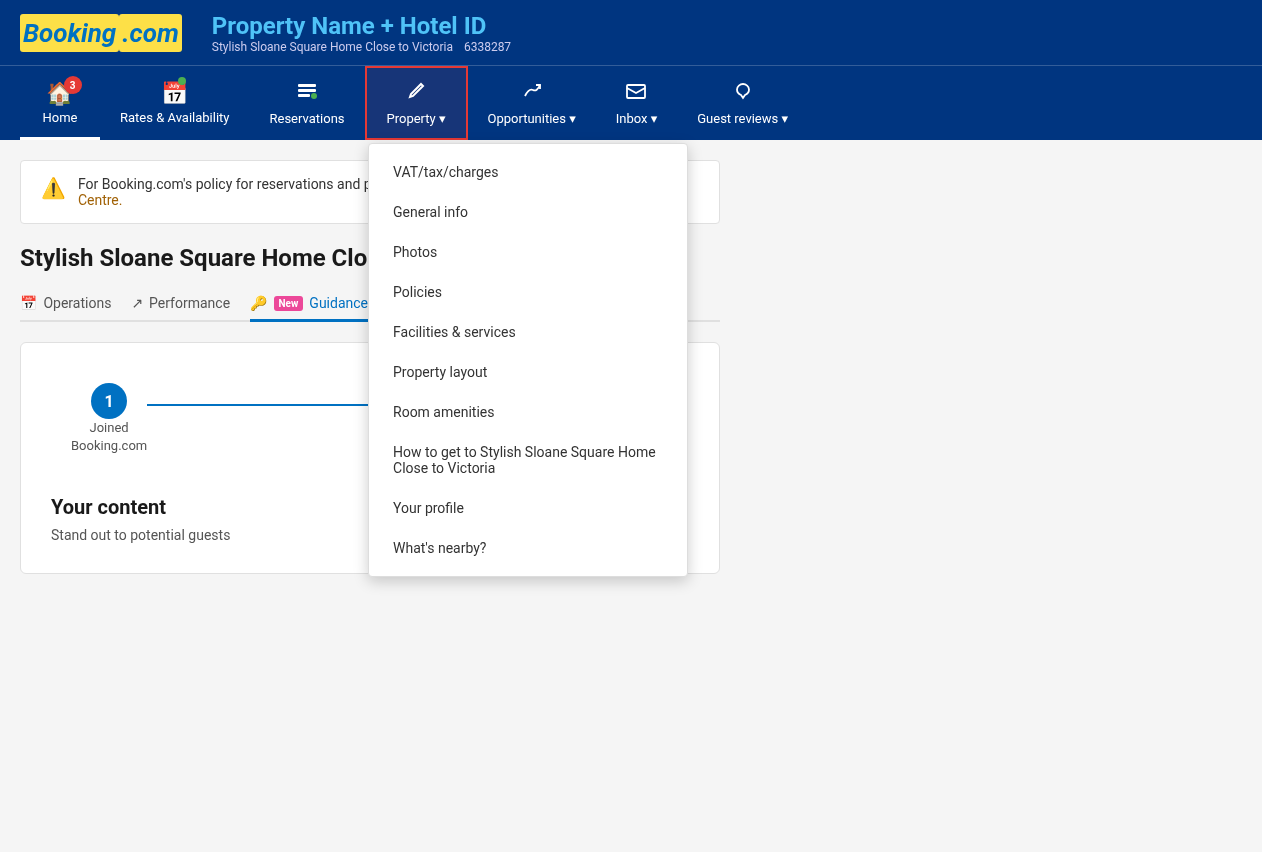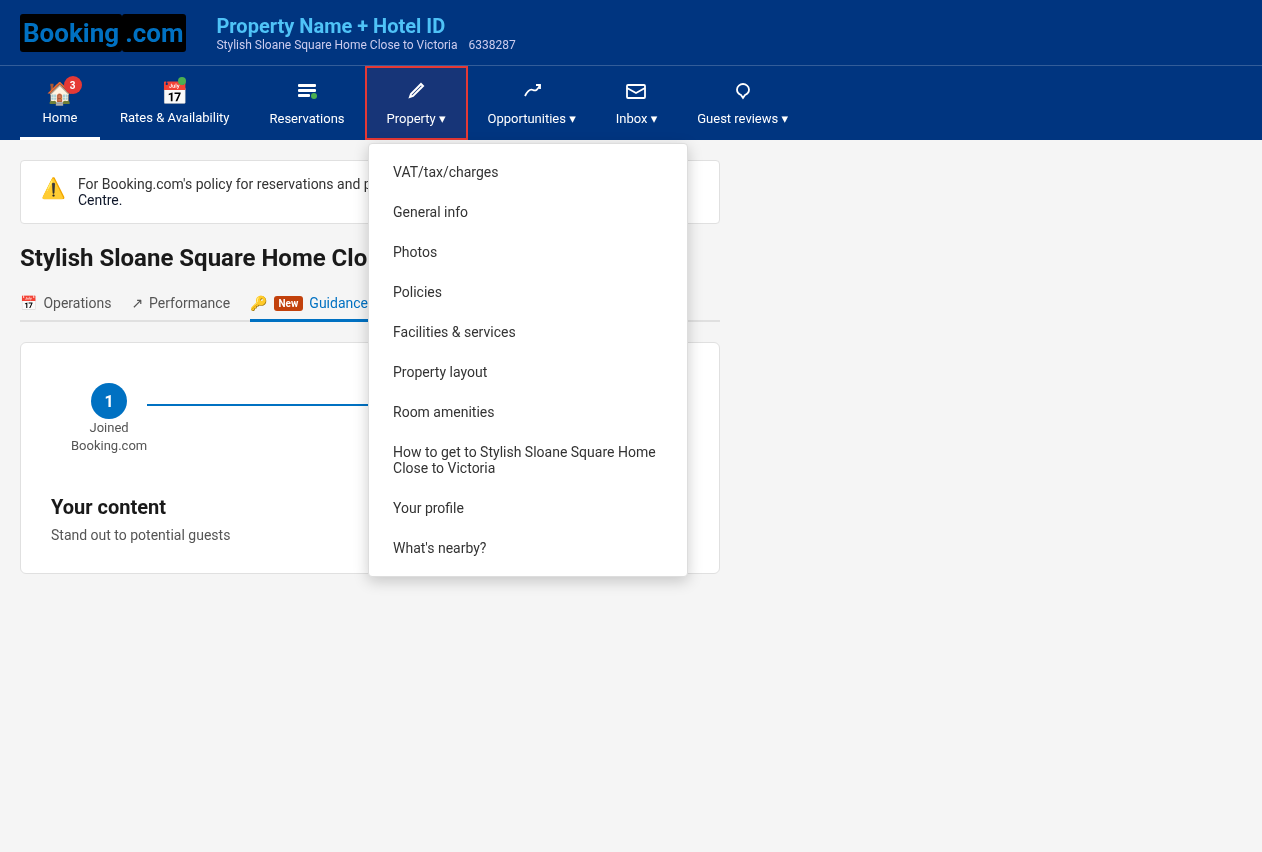--- a/index.html
+++ b/index.html
@@ -17,33 +17,34 @@
       display: flex;
       flex-direction: column;
     }
     .logo-text {
       font-size: 26px;
       font-weight: bold;
       color: white;
     }
     .logo-text span {
       color: #0071c2;
-      background: #000000;
+      background: #fde047;
       border-radius: 3px;
       padding: 4px 3px;
+      font-style: italic;
     }
     .logo-dot {
       color: #0071c2;
     }
     .property-name-header {
       margin-left: 30px;
       color: white;
     }
     .property-name-header .big {
-      font-size: 20px;
+      font-size: 24px;
       font-weight: bold;
       color: #4fc3f7;
     }
     .property-name-header .small {
       font-size: 12px;
       color: #cce;
     }
 
     
     .nav-bar {
@@ -143,21 +144,21 @@
       font-size: 14px;
       color: #333;
       max-width: 700px;
     }
     .alert-icon {
       color: #e53935;
       font-size: 20px;
       margin-right: 12px;
       flex-shrink: 0;
     }
-    .alert-link { color: #0f172a; text-decoration: none; }
+    .alert-link { color: #a16207; text-decoration: none; }
 
     
     .page-title {
       font-size: 24px;
       font-weight: bold;
       color: #1a1a1a;
       margin-bottom: 15px;
       max-width: 700px;
     }
 
@@ -177,21 +178,21 @@
       gap: 6px;
       padding: 8px 0;
       font-size: 14px;
       color: #555;
       cursor: pointer;
       border-bottom: 3px solid transparent;
       margin-bottom: -2px;
     }
     .sub-nav-item.active { border-bottom: 3px solid #0071c2; color: #0071c2; }
     .new-badge {
-      background: #c2410c;
+      background: #ec4899;
       color: white;
       font-size: 10px;
       font-weight: bold;
       padding: 2px 5px;
       border-radius: 3px;
     }
 
     
     .content-card {
       background: white;

